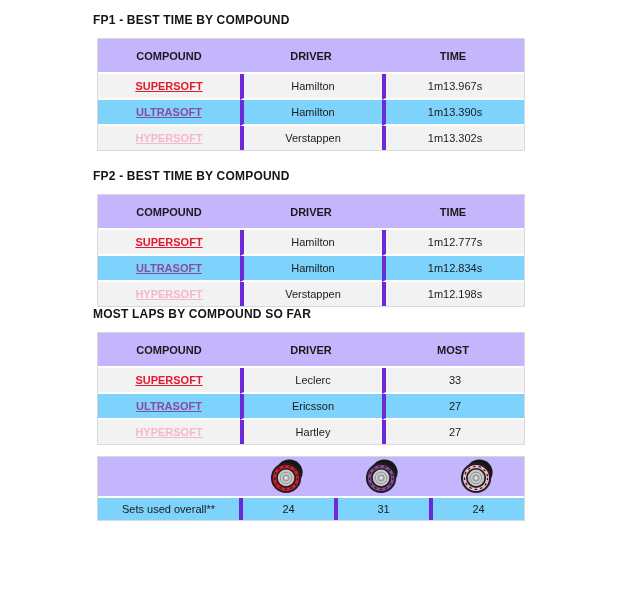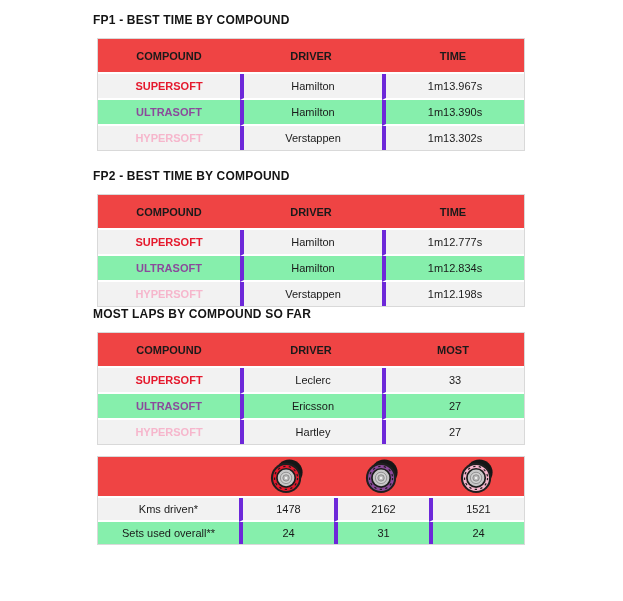--- a/index.html
+++ b/index.html
@@ -19,34 +19,34 @@
   .mt-b { }
 
   table {
     border-collapse:separate; border-spacing:0;
     width:428px; margin:11px 0 0 4px;
     border:1px solid #d9d9d9;
     table-layout:fixed;
     font-size:11px;
   }
   thead th {
-    background:#ef4444; height:31px;
+    background:#c4b5fd; height:31px;
     font-weight:bold; font-size:11px; text-align:center;
     border-bottom:2px solid #ffffff;
     vertical-align:middle;
   }
   tbody td {
     height:22px; text-align:center; vertical-align:middle;
     border-bottom:2px solid #ffffff;
-    background:#86efac;
+    background:#7dd3fc;
   }
   tbody tr:last-child td { border-bottom:none; }
   tbody td + td { border-left:4px solid #6d28d9; }
   tbody tr.alt td { background:#f2f2f2; }
-  .compound { font-weight:bold; }
+  .compound { font-weight:bold;text-decoration:underline; }
 
   table.stats thead th { height:36px; }
   table.stats tbody td { height:20px; }
   table.stats svg { display:block; margin:0 auto; }
 </style>
 </head>
 <body>
 
 <div class="page">
 
@@ -179,26 +179,20 @@
             <circle cx="17" cy="21" r="9.6" fill="#1a1a1a"></circle>
             <circle cx="17" cy="21" r="8.8" fill="#c6c6c6"></circle>
             <circle cx="17" cy="21" r="6" fill="#d2d2d2" stroke="#8f8f8f" stroke-width="1"></circle>
             <circle cx="17" cy="21" r="3.4" fill="#b8b8b8" stroke="#7d7d7d" stroke-width="0.8"></circle>
             <circle cx="17" cy="21" r="1.3" fill="#efefef"></circle>
           </svg>
         </th>
       </tr>
     </thead>
     <tbody>
-      <tr class="alt">
-        <td>Kms driven*</td>
-        <td>1478</td>
-        <td>2162</td>
-        <td>1521</td>
-      </tr>
       <tr>
         <td>Sets used overall**</td>
         <td>24</td>
         <td>31</td>
         <td>24</td>
       </tr>
     </tbody>
   </table>
 
 </div>

